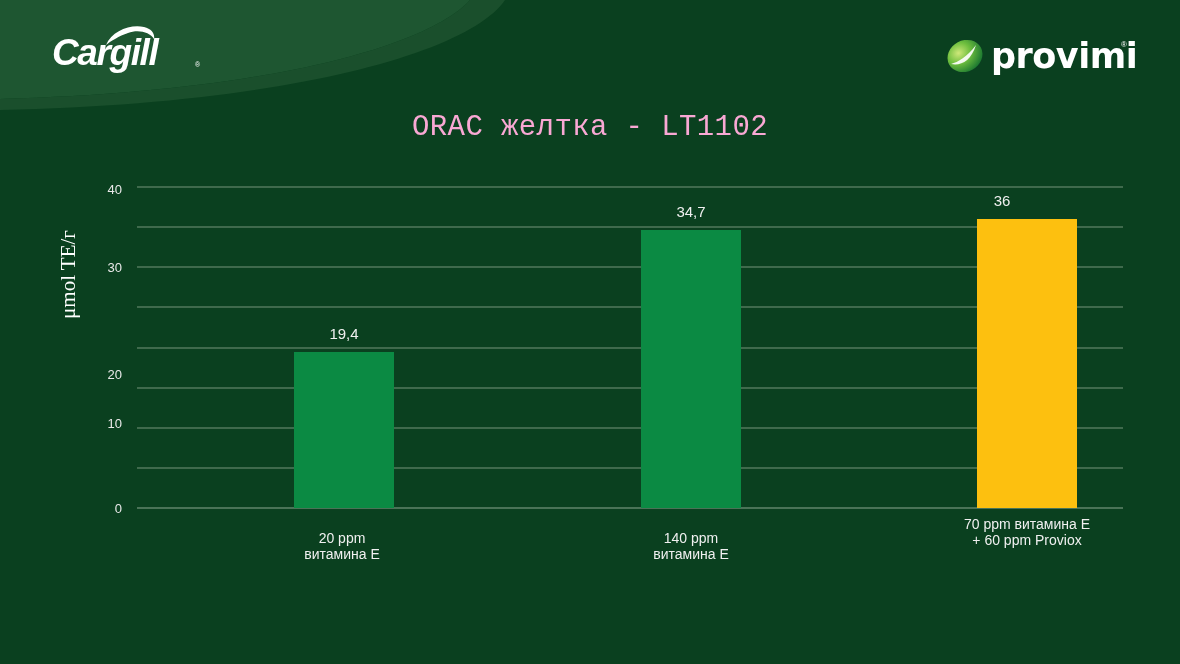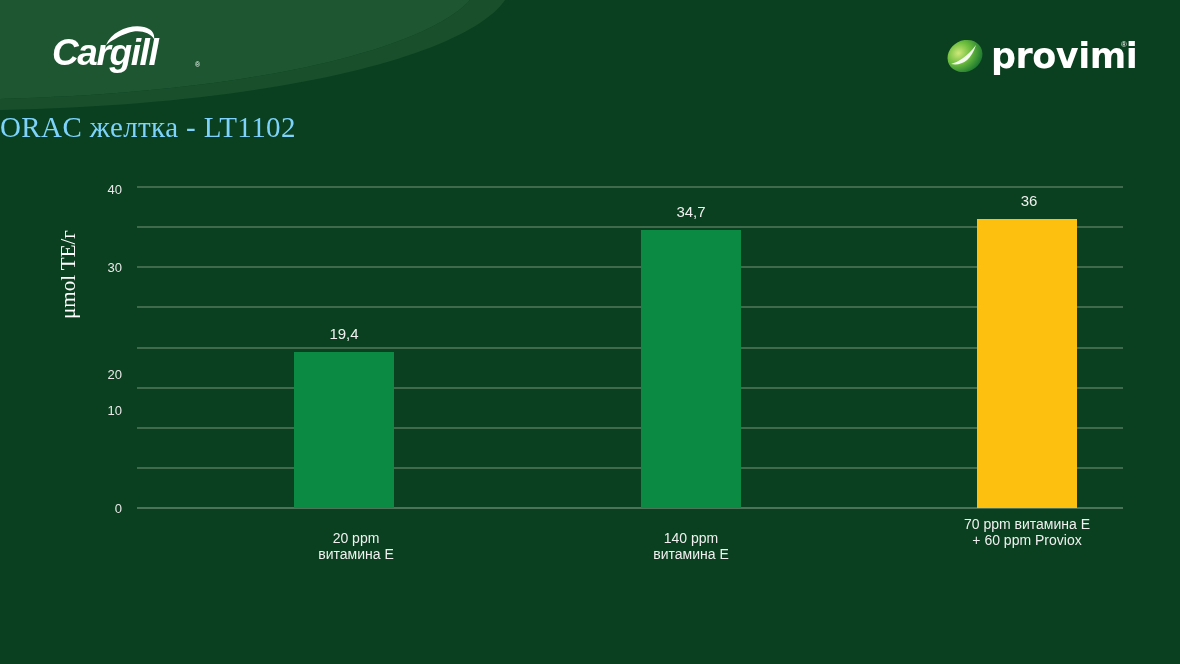--- a/index.html
+++ b/index.html
@@ -78,24 +78,24 @@
     font-size: 8px;
     color: #ffffff;
     font-family: "Liberation Sans", sans-serif;
   }
 
   
   .chart-title {
     position: absolute;
     left: 0; top: 111px;
     width: 1180px;
-    text-align: left;
-    font-family: Liberation Serif, serif;
+    text-align: center;
+    font-family: Liberation Mono, monospace;
     font-size: 29px;
-    color: #7dd3fc;
+    color: #f9a8d4;
     letter-spacing: 0.4px;
   }
 
   
   .plot {
     position: absolute;
     left: 137px; top: 187px;
     width: 986px; height: 321px;
   }
   .gridline {
@@ -192,46 +192,46 @@
     <div class="provimi-word">provimi</div>
     <div class="provimi-reg">®</div>
   </div>
 
   <div class="chart-title">ORAC желтка - LT1102</div>
 
   <div class="axis-title">μmol TE/г</div>
 
   <div class="ylabels">
       <div class="ylabel-item" style="top: 321px;">0</div>
-      <div class="ylabel-item" style="top: 223px;">10</div>
+      <div class="ylabel-item" style="top: 236px;">10</div>
       <div class="ylabel-item" style="top: 160.5px; margin-top: 26px;">20</div>
       <div class="ylabel-item" style="top: 80.25px;">30</div>
       <div class="ylabel-item" style="top: 2px;">40</div>
     </div>
 
   <div class="plot">
       <div class="axis-line" style="top: 320px;"></div>
       <div class="gridline" style="top: 279.875px;"></div>
       <div class="gridline" style="top: 239.75px;"></div>
       <div class="gridline" style="top: 199.625px;"></div>
       <div class="gridline" style="top: 159.5px;"></div>
       <div class="gridline" style="top: 119.375px;"></div>
       <div class="gridline" style="top: 79.25px;"></div>
       <div class="gridline" style="top: 39.125px;"></div>
       <div class="gridline" style="top: -1px;"></div>
       <div class="bar" style="left: 157px; width: 100px; height: 155.685px; background: rgb(11, 138, 67);"></div>
       <div class="bar-value" style="left: 127px; top: 138.315px;">19,4</div>
       <div class="bar" style="left: 504px; width: 100px; height: 278.467px; background: rgb(11, 138, 67);"></div>
       <div class="bar-value" style="left: 474px; top: 15.5325px;">34,7</div>
       <div class="bar" style="left: 840px; width: 100px; height: 288.9px; background: rgb(253, 192, 15);"></div>
-      <div class="bar-value" style="left: 812px; top: 5.1px;">36</div>
+      <div class="bar-value" style="left: 785px; top: 5.1px;">36</div>
     </div>
 
   <div id="catlabels">
-      <div class="cat-label" style="left: 226px; top: 530px;">
+      <div class="cat-label" style="left: 212px; top: 530px;">
         <div>20 ppm</div>
         <div>витамина Е</div>
       </div>
       <div class="cat-label" style="left: 561px; top: 530px;">
         <div>140 ppm</div>
         <div>витамина Е</div>
       </div>
       <div class="cat-label" style="left: 897px; top: 516px;">
         <div>70 ppm витамина Е</div>
         <div>+ 60 ppm Proviox</div>

